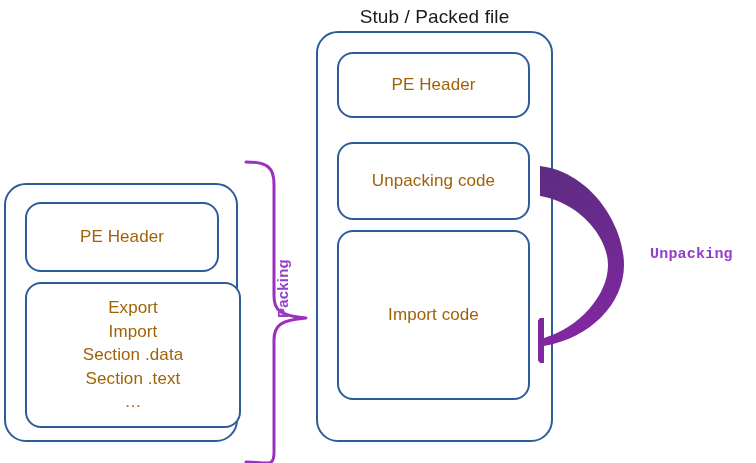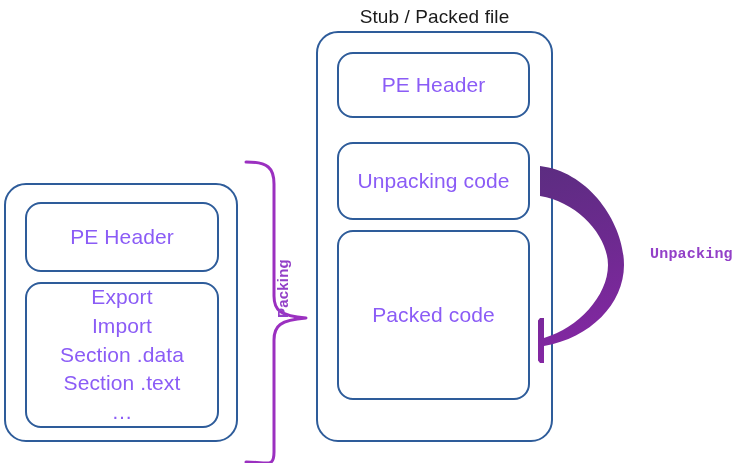--- a/index.html
+++ b/index.html
@@ -30,31 +30,31 @@
     display: flex;
     align-items: center;
     justify-content: center;
     text-align: center;
   }
   .rbox.outer {
     border-radius: 22px;
     border-width: 2px;
   }
   .boxlabel {
-    font-size: 21px;
-    color: #8b5cf6;
+    font-size: 17px;
+    color: #a16207;
     line-height: 1.38;
     white-space: pre-line;
     letter-spacing: .1px;
   }
 
   
   #left-file        { left: 4px;  top: 183px; width: 234px; height: 259px; }
   #left-pe-header   { left: 25px; top: 202px; width: 194px; height: 70px; }
-  #left-sections    { left: 25px; top: 282px; width: 194px; height: 146px; }
+  #left-sections    { left: 25px; top: 282px; width: 216px; height: 146px; }
 
   
   #stub-title {
     position: absolute;
     left: 316px;
     top: 6px;
     width: 237px;
     text-align: center;
     font-size: 19px;
     color: #1b1b1b;
@@ -145,21 +145,21 @@
 
   <div class="rbox" id="stub-pe-header">
     <span class="boxlabel">PE Header</span>
   </div>
 
   <div class="rbox" id="stub-unpacking">
     <span class="boxlabel">Unpacking code</span>
   </div>
 
   <div class="rbox" id="stub-packed">
-    <span class="boxlabel">Packed code</span>
+    <span class="boxlabel">Import code</span>
   </div>
 
   <svg id="unpack-arrow" viewBox="0 0 90 215">
     <defs>
       <linearGradient id="arrowGrad" x1="0" y1="0" x2="0.15" y2="1">
         <stop offset="0%" stop-color="#5B2D80"></stop>
         <stop offset="45%" stop-color="#6B2A8E"></stop>
         <stop offset="100%" stop-color="#8427A3"></stop>
       </linearGradient>
     </defs>

